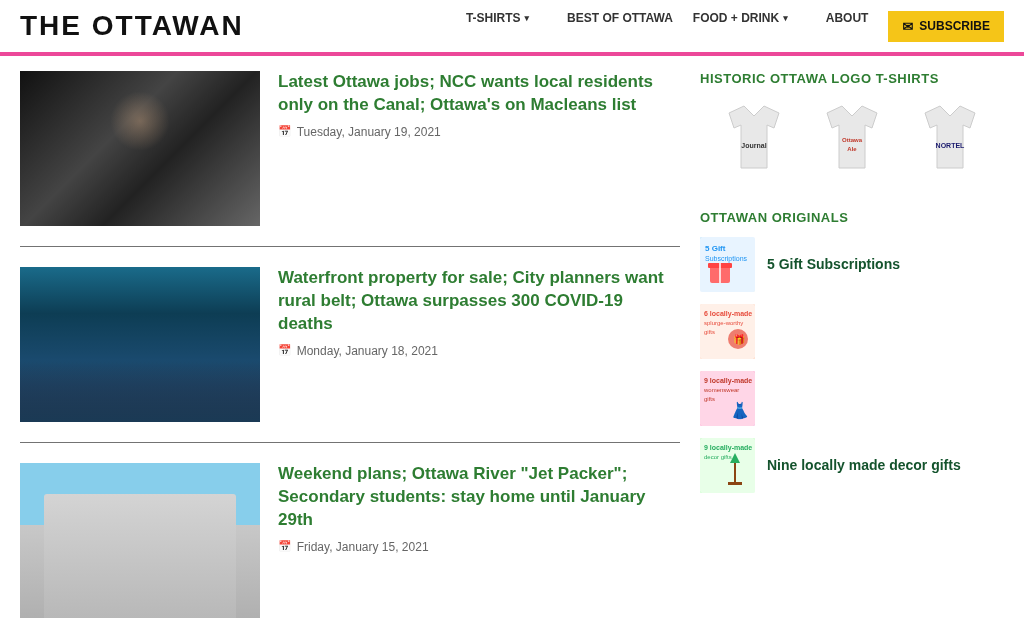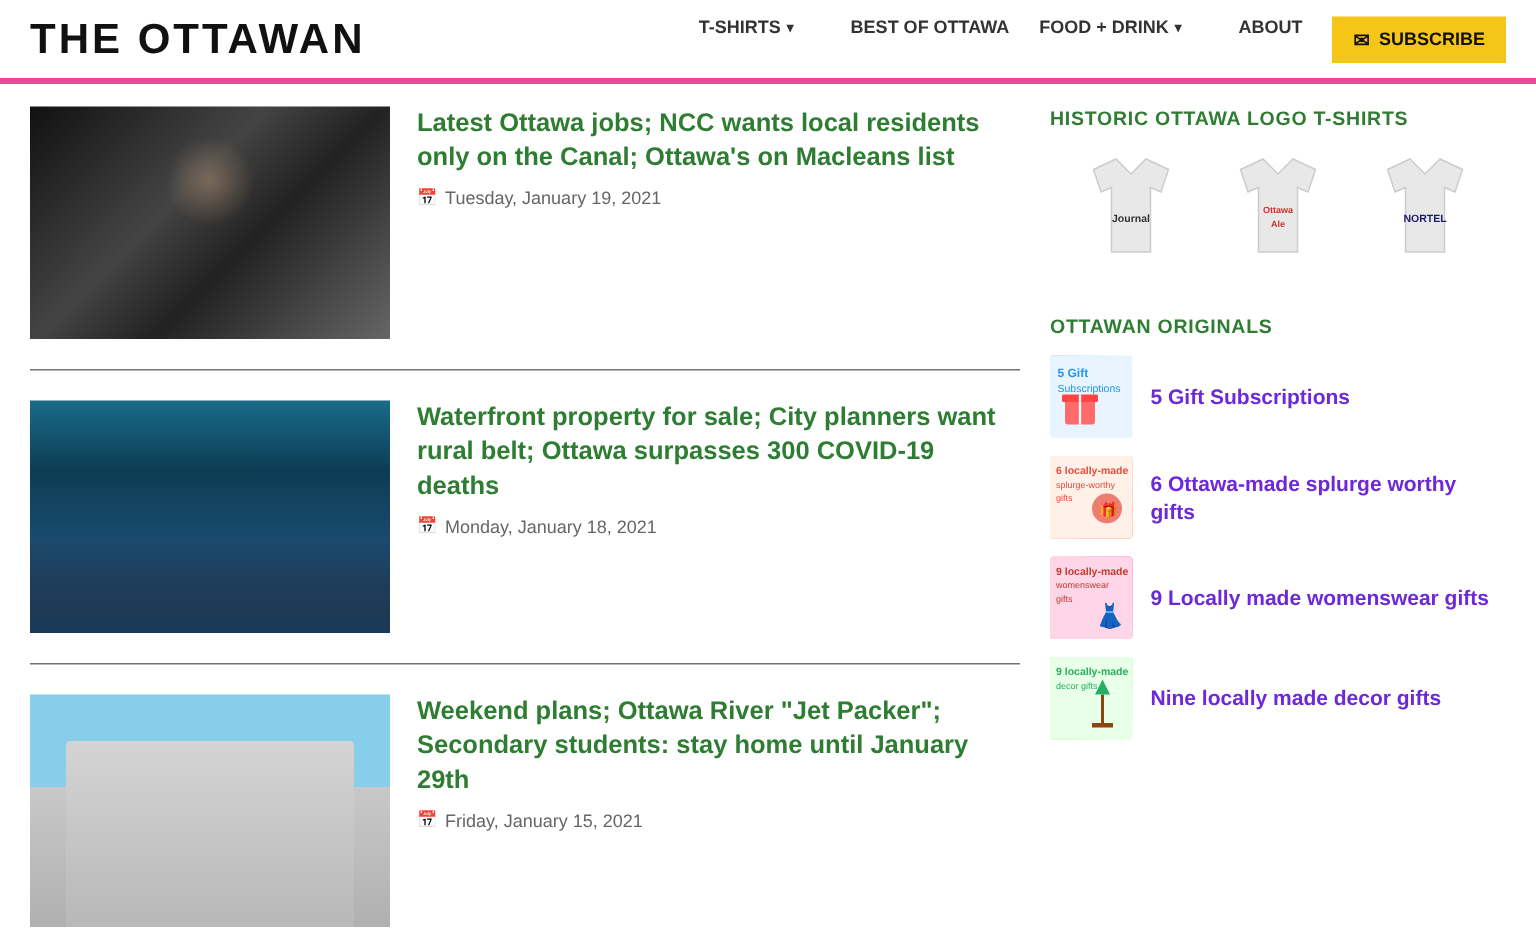--- a/index.html
+++ b/index.html
@@ -187,21 +187,21 @@
     }
     
     .ot-1 { background: linear-gradient(135deg, #87ceeb 0%, #fff 50%, #e8f4e8 100%); }
     .ot-2 { background: linear-gradient(135deg, #ffddcc 0%, #ff9966 100%); }
     .ot-3 { background: linear-gradient(135deg, #ffb6c1 0%, #ff69b4 60%, #dda0dd 100%); }
     .ot-4 { background: linear-gradient(135deg, #90ee90 0%, #98fb98 50%, #f0fff0 100%); }
 
     .original-label {
       font-size: 14px;
       font-weight: 600;
-      color: #6d28d9;
+      color: #14532d;
       line-height: 1.3;
     }
 
     
     .tshirt-wrapper {
       display: flex;
       flex-direction: column;
       align-items: center;
     }
   </style>
@@ -320,34 +320,32 @@
           <div class="original-thumb ot-2">
             <svg viewBox="0 0 55 55" width="55" height="55">
               <rect width="55" height="55" fill="#fff0e8"></rect>
               <text x="4" y="12" font-size="7" fill="#e74c3c" font-weight="bold">6 locally-made</text>
               <text x="4" y="21" font-size="6" fill="#e74c3c">splurge-worthy</text>
               <text x="4" y="30" font-size="6" fill="#e74c3c">gifts</text>
               <circle cx="38" cy="35" r="10" fill="#e74c3c" opacity="0.7"></circle>
               <text x="33" y="39" font-size="10" fill="#fff">🎁</text>
             </svg>
           </div>
-          <div class="original-label">6 Ottawa-made splurge worthy gifts</div>
         </div>
 
         <div class="original-item">
           <div class="original-thumb ot-3">
             <svg viewBox="0 0 55 55" width="55" height="55">
               <rect width="55" height="55" fill="#ffd6e7"></rect>
               <text x="4" y="12" font-size="7" fill="#c0392b" font-weight="bold">9 locally-made</text>
               <text x="4" y="21" font-size="6" fill="#c0392b">womenswear</text>
               <text x="4" y="30" font-size="6" fill="#c0392b">gifts</text>
               <text x="30" y="45" font-size="16" fill="#c0392b">👗</text>
             </svg>
           </div>
-          <div class="original-label">9 Locally made womenswear gifts</div>
         </div>
 
         <div class="original-item">
           <div class="original-thumb ot-4">
             <svg viewBox="0 0 55 55" width="55" height="55">
               <rect width="55" height="55" fill="#e8ffe8"></rect>
               <text x="4" y="12" font-size="7" fill="#27ae60" font-weight="bold">9 locally-made</text>
               <text x="4" y="21" font-size="6" fill="#27ae60">decor gifts</text>
               <line x1="35" y1="45" x2="35" y2="25" stroke="#8B4513" stroke-width="2"></line>
               <polygon points="30,25 35,15 40,25" fill="#27ae60"></polygon>

